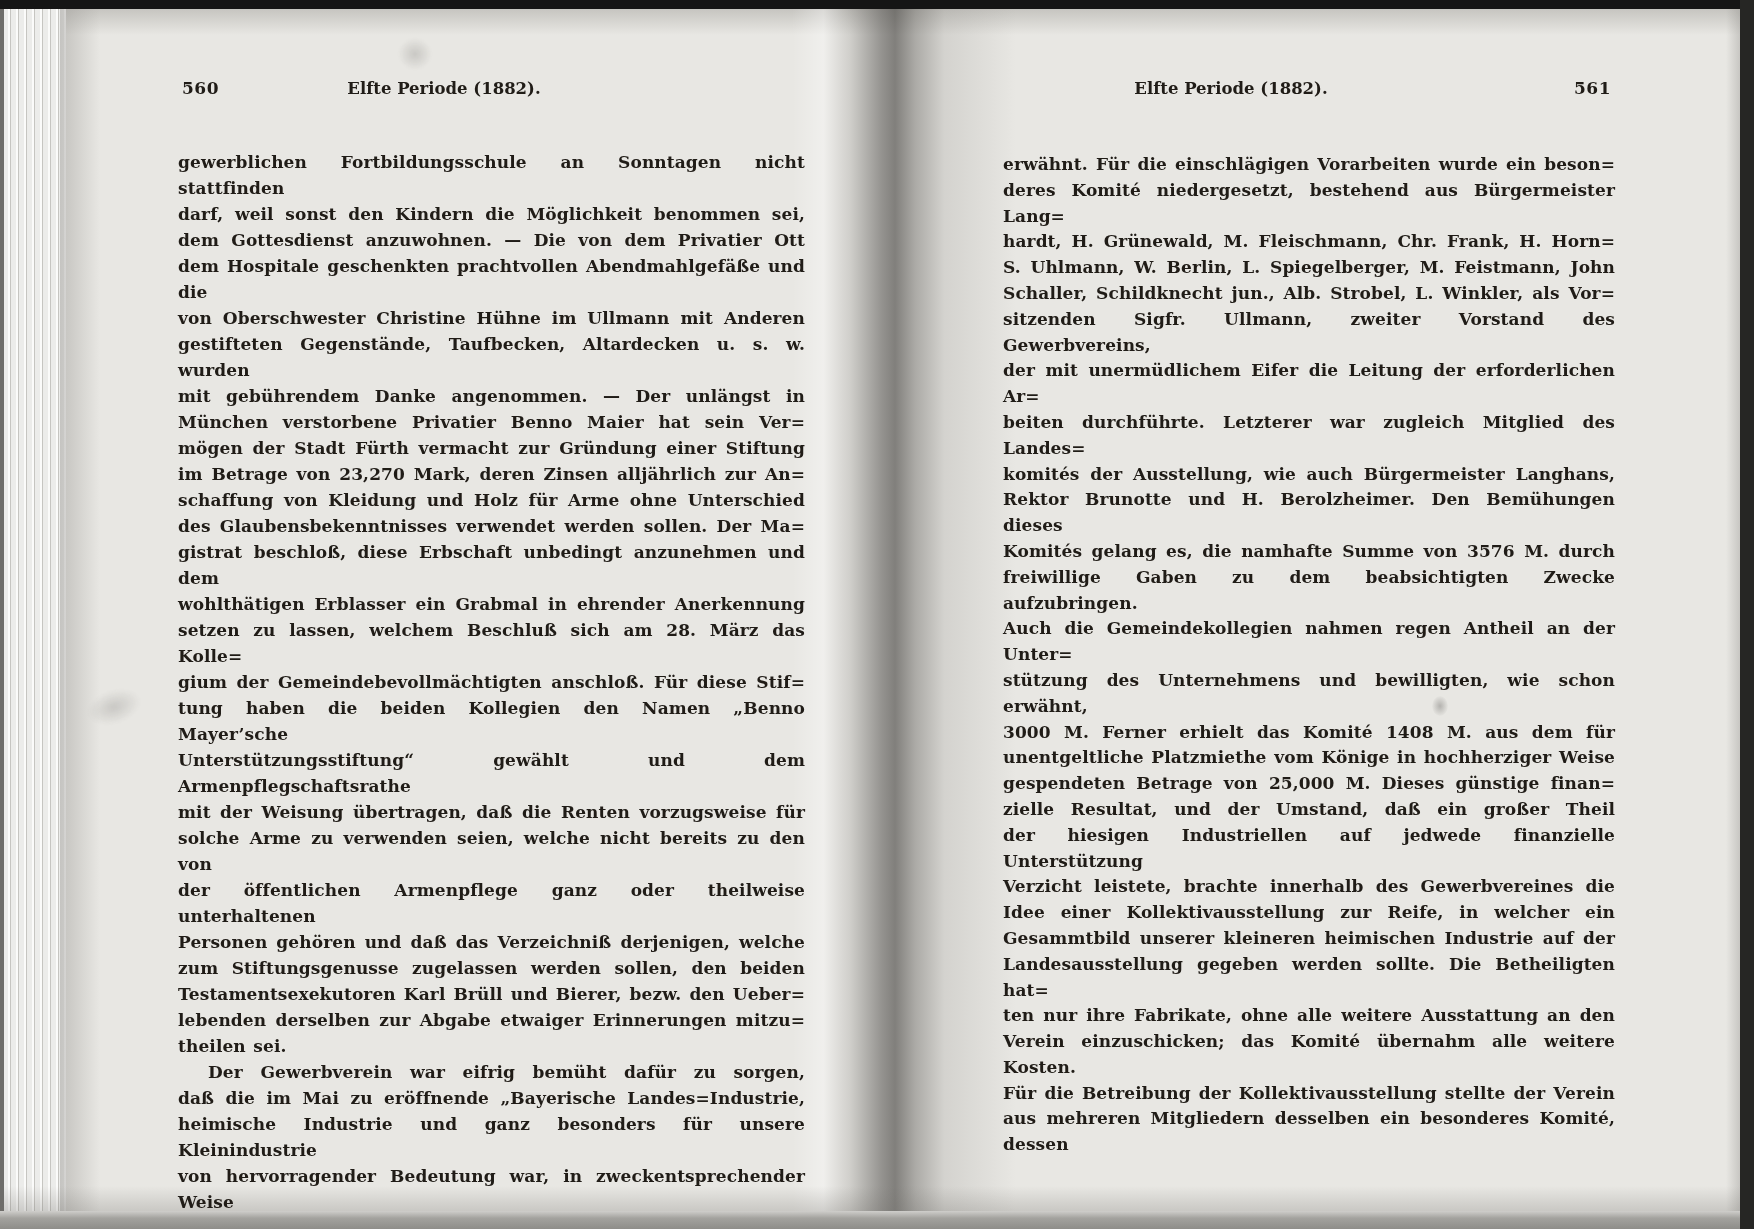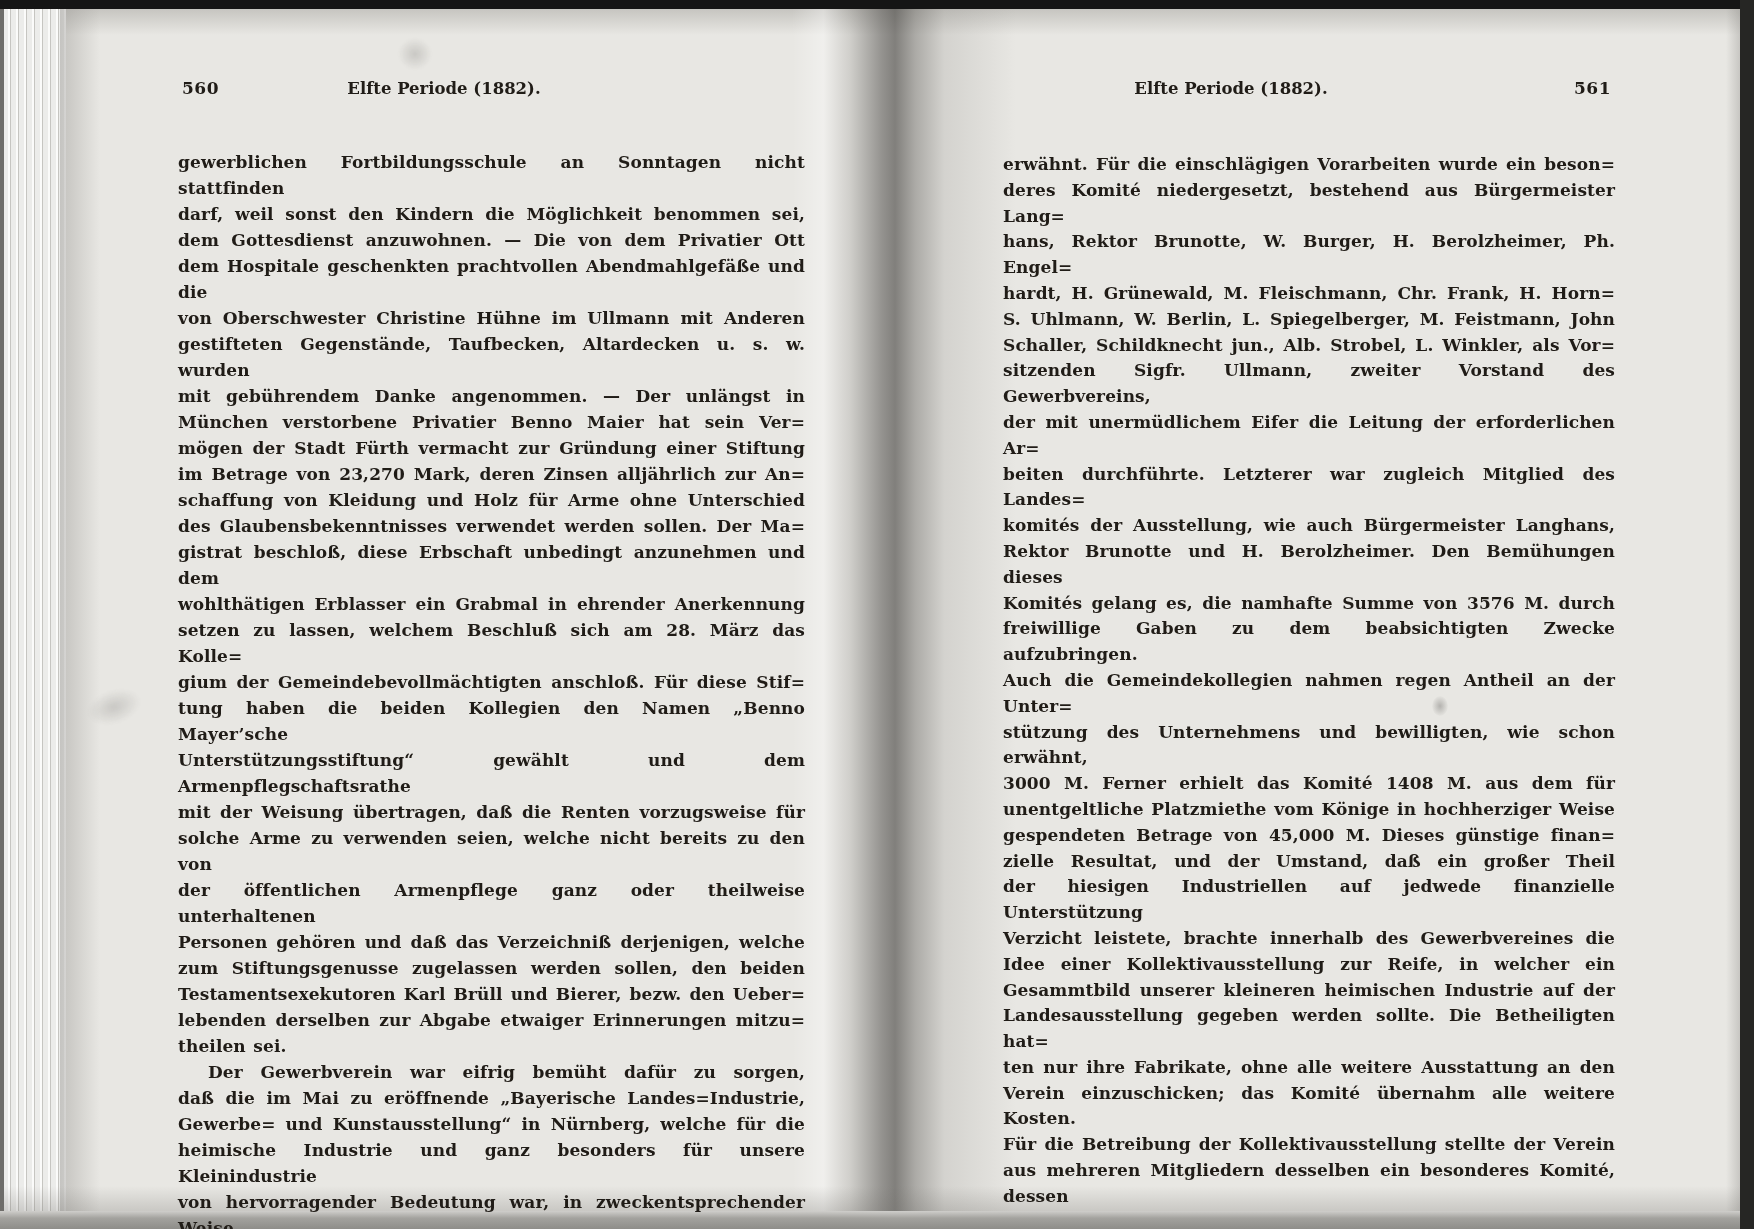--- a/index.html
+++ b/index.html
@@ -106,50 +106,48 @@
         <div class="tline">mit der Weisung übertragen, daß die Renten vorzugsweise für</div>
         <div class="tline">solche Arme zu verwenden seien, welche nicht bereits zu den von</div>
         <div class="tline">der öffentlichen Armenpflege ganz oder theilweise unterhaltenen</div>
         <div class="tline">Personen gehören und daß das Verzeichniß derjenigen, welche</div>
         <div class="tline">zum Stiftungsgenusse zugelassen werden sollen, den beiden</div>
         <div class="tline">Testamentsexekutoren Karl Brüll und Bierer, bezw. den Ueber=</div>
         <div class="tline">lebenden derselben zur Abgabe etwaiger Erinnerungen mitzu=</div>
         <div class="tline pend">theilen sei.</div>
         <div class="tline ind">Der Gewerbverein war eifrig bemüht dafür zu sorgen,</div>
         <div class="tline">daß die im Mai zu eröffnende „Bayerische Landes=Industrie,</div>
-        <div class="tline">Gewerbe= und Kunstausstellung“ in Nürnberg, welche für die</div>
         <div class="tline">heimische Industrie und ganz besonders für unsere Kleinindustrie</div>
         <div class="tline">von hervorragender Bedeutung war, in zweckentsprechender Weise</div>
       </div>
   </div>
 
   <div class="page-col" id="right-col">
     <div class="pg-head">
       <span class="pg-title">Elfte Periode (1882).</span>
       <span class="pg-num">561</span>
     </div>
     <div class="pg-body">
         <div class="tline">erwähnt. Für die einschlägigen Vorarbeiten wurde ein beson=</div>
         <div class="tline">deres Komité niedergesetzt, bestehend aus Bürgermeister Lang=</div>
-        <div class="tline">hans, Rektor Brunotte, W. Burger, H. Berolzheimer, Ph. Engel=</div>
         <div class="tline">hardt, H. Grünewald, M. Fleischmann, Chr. Frank, H. Horn=</div>
         <div class="tline">S. Uhlmann, W. Berlin, L. Spiegelberger, M. Feistmann, John</div>
         <div class="tline">Schaller, Schildknecht jun., Alb. Strobel, L. Winkler, als Vor=</div>
         <div class="tline">sitzenden Sigfr. Ullmann, zweiter Vorstand des Gewerbvereins,</div>
         <div class="tline">der mit unermüdlichem Eifer die Leitung der erforderlichen Ar=</div>
         <div class="tline">beiten durchführte. Letzterer war zugleich Mitglied des Landes=</div>
         <div class="tline">komités der Ausstellung, wie auch Bürgermeister Langhans,</div>
         <div class="tline">Rektor Brunotte und H. Berolzheimer. Den Bemühungen dieses</div>
         <div class="tline">Komités gelang es, die namhafte Summe von 3576 M. durch</div>
         <div class="tline">freiwillige Gaben zu dem beabsichtigten Zwecke aufzubringen.</div>
         <div class="tline">Auch die Gemeindekollegien nahmen regen Antheil an der Unter=</div>
         <div class="tline">stützung des Unternehmens und bewilligten, wie schon erwähnt,</div>
         <div class="tline">3000 M. Ferner erhielt das Komité 1408 M. aus dem für</div>
         <div class="tline">unentgeltliche Platzmiethe vom Könige in hochherziger Weise</div>
-        <div class="tline">gespendeten Betrage von 45,000 M. Dieses günstige finan=</div>
+        <div class="tline">gespendeten Betrage von 25,000 M. Dieses günstige finan=</div>
         <div class="tline">zielle Resultat, und der Umstand, daß ein großer Theil</div>
         <div class="tline">der hiesigen Industriellen auf jedwede finanzielle Unterstützung</div>
         <div class="tline">Verzicht leistete, brachte innerhalb des Gewerbvereines die</div>
         <div class="tline">Idee einer Kollektivausstellung zur Reife, in welcher ein</div>
         <div class="tline">Gesammtbild unserer kleineren heimischen Industrie auf der</div>
         <div class="tline">Landesausstellung gegeben werden sollte. Die Betheiligten hat=</div>
         <div class="tline">ten nur ihre Fabrikate, ohne alle weitere Ausstattung an den</div>
         <div class="tline">Verein einzuschicken; das Komité übernahm alle weitere Kosten.</div>
         <div class="tline">Für die Betreibung der Kollektivausstellung stellte der Verein</div>
         <div class="tline">aus mehreren Mitgliedern desselben ein besonderes Komité, dessen</div>

